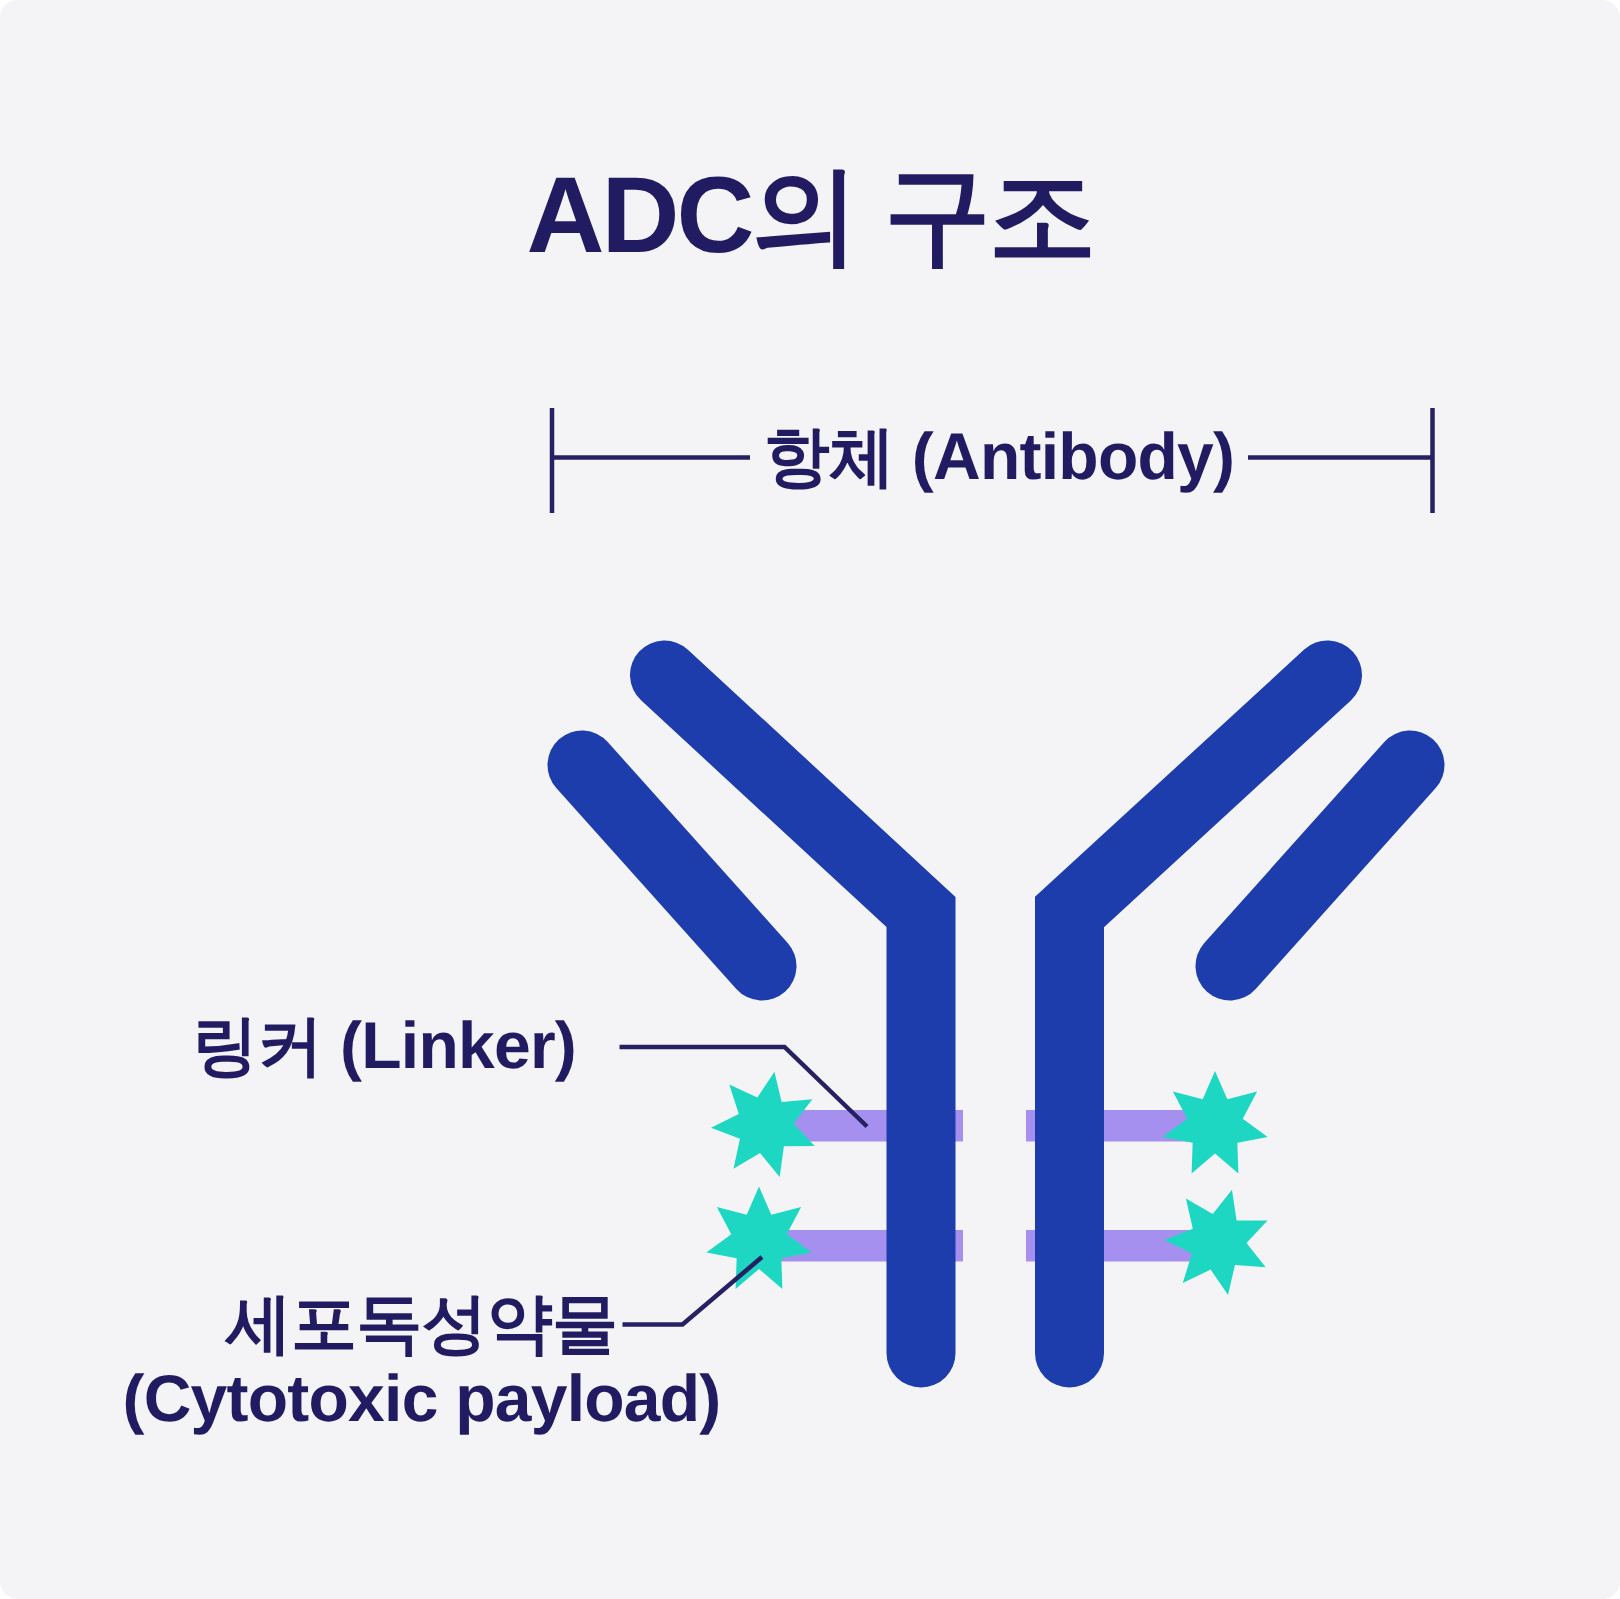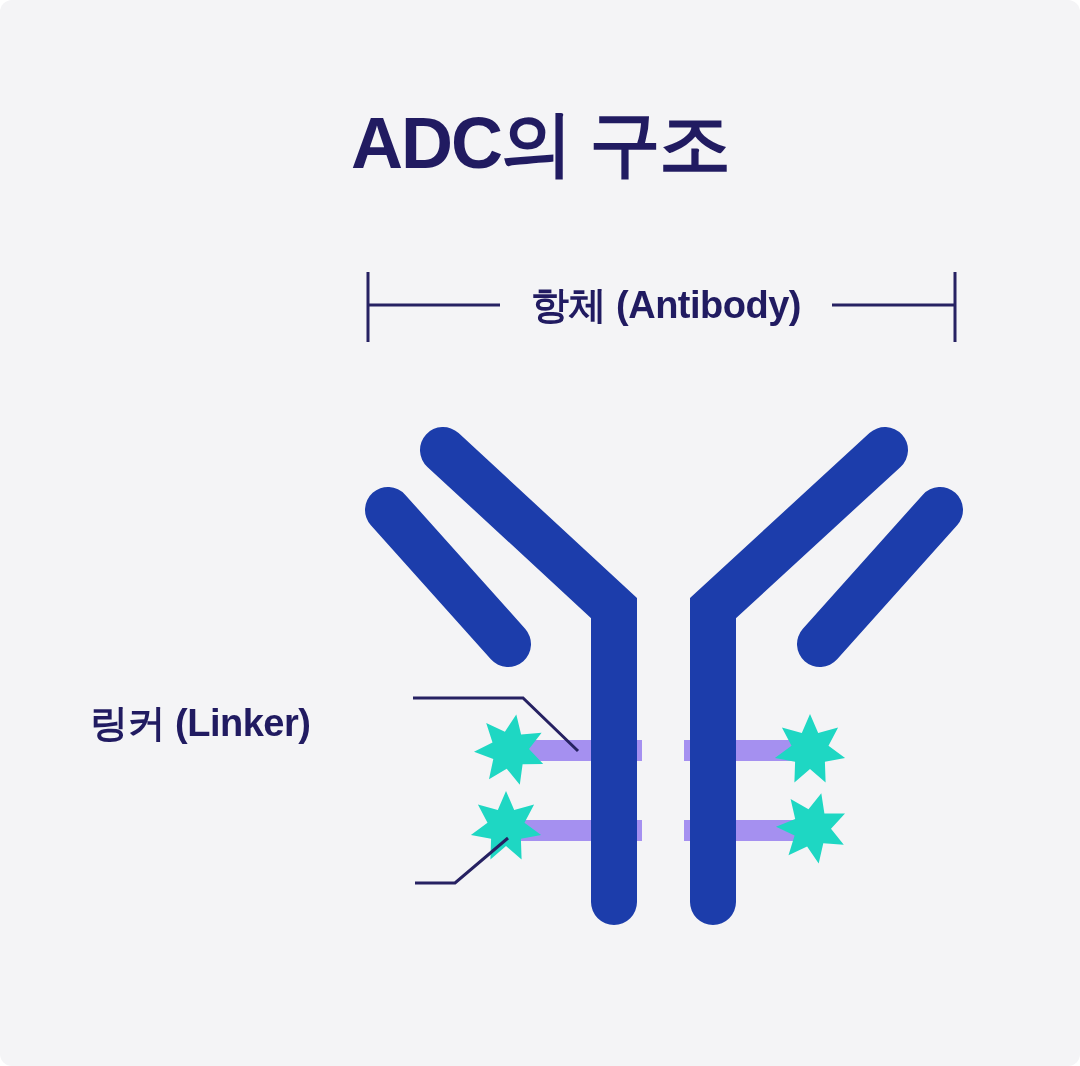--- a/index.html
+++ b/index.html
@@ -45,32 +45,31 @@
   .linker-bar{fill:var(--linker-purple);}
   .thin-line{
     stroke:var(--line-navy);
     stroke-width:3;
     fill:none;
   }
   .label{
     position:absolute;
     color:var(--text-navy);
     font-weight:700;
-    font-size:38px;
+    font-size:44px;
     letter-spacing:-0.5px;
     line-height:48px;
   }
   .antibody-label{
     left:466px;top:281px;width:400px;
     text-align:center;
   }
   .linker-label{
-    left:90px;top:674px;width:300px;
-    text-align:left;
-    margin-top:25px;
+    left:106px;top:674px;width:300px;
+    text-align:center;
   }
   .payload-label{
     left:81px;top:858px;width:400px;
     text-align:center;
     line-height:50px;
   }
 </style>
 </head>
 <body>
 
@@ -111,14 +110,18 @@
     <g>
       <polyline class="thin-line" points="413,698 523,698 578,751"></polyline>
       <polyline class="thin-line" points="415,883 455,883 508,838"></polyline>
     </g>
   </svg>
 
   <div class="label antibody-label">항체 (Antibody)</div>
 
   <div class="label linker-label">링커 (Linker)</div>
 
+  <div class="label payload-label">
+    <div>세포독성약물</div>
+    <div>(Cytotoxic payload)</div>
+  </div>
 
 </div>
 
 </body></html>

